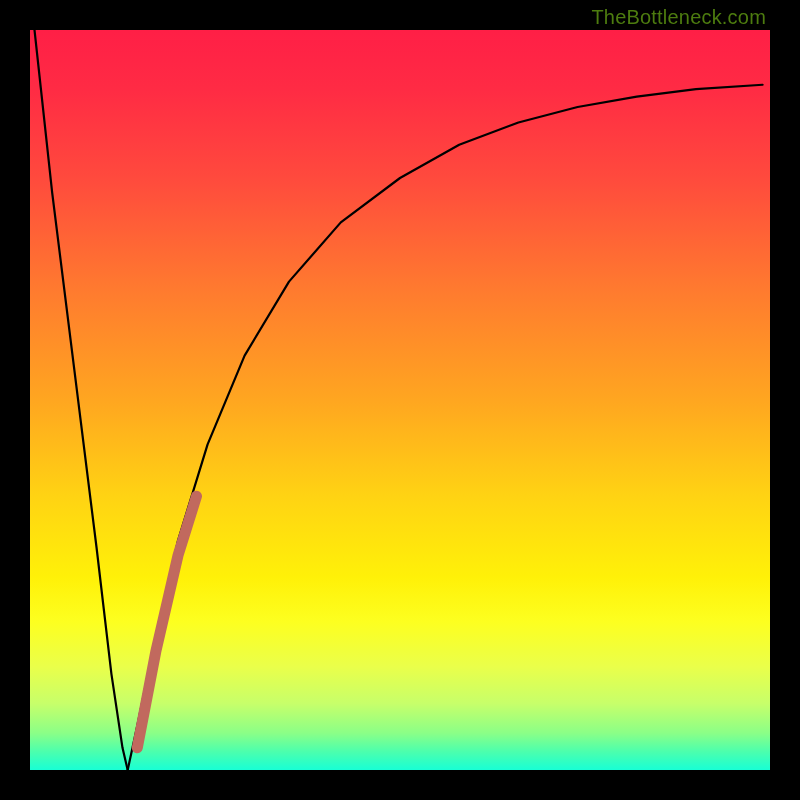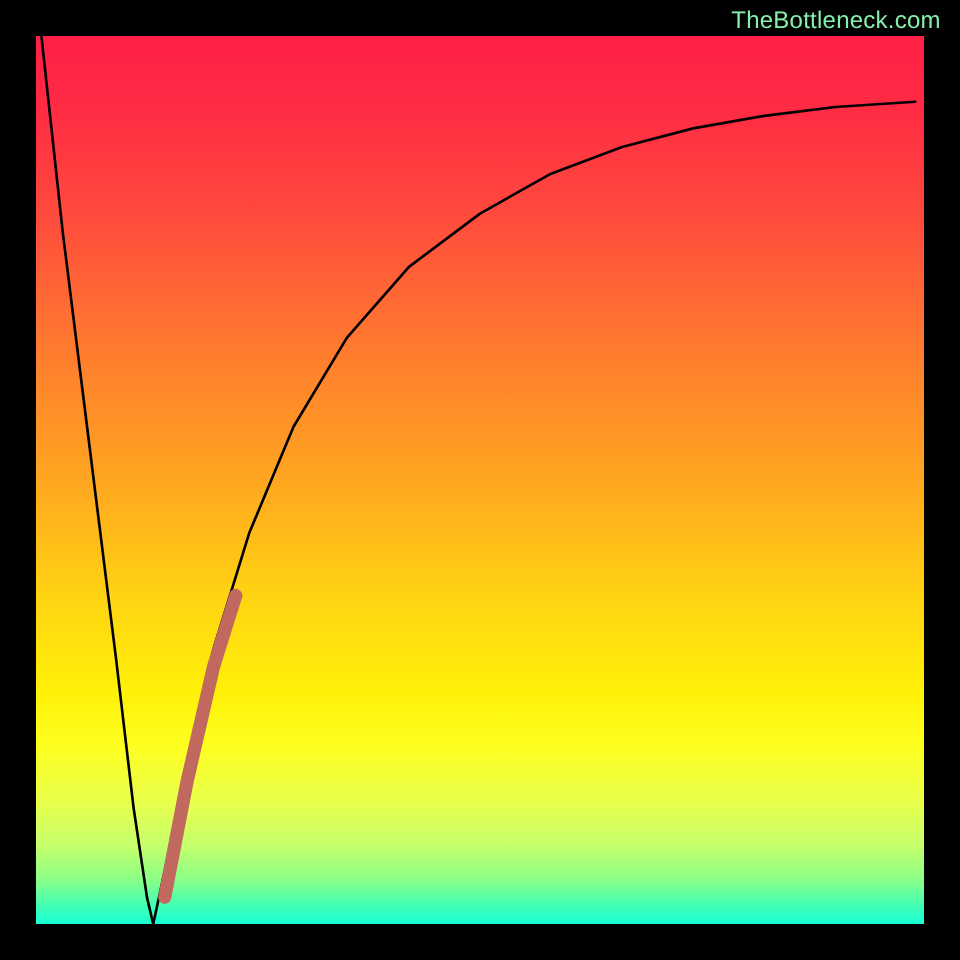--- a/index.html
+++ b/index.html
@@ -29,22 +29,22 @@
     position: absolute;
     inset: 0;
   }
   .curves {
     position: absolute;
     inset: 0;
   }
   .watermark {
     position: absolute;
     top: 6px;
-    right: 16px;
-    color: #86efac;
+    right: 34px;
+    color: #4d7c0f;
     font-size: 20px;
     font-weight: 500;
     letter-spacing: 0.2px;
     user-select: none;
   }
 </style>
 </head>
 <body>
 
 <div class="frame">

